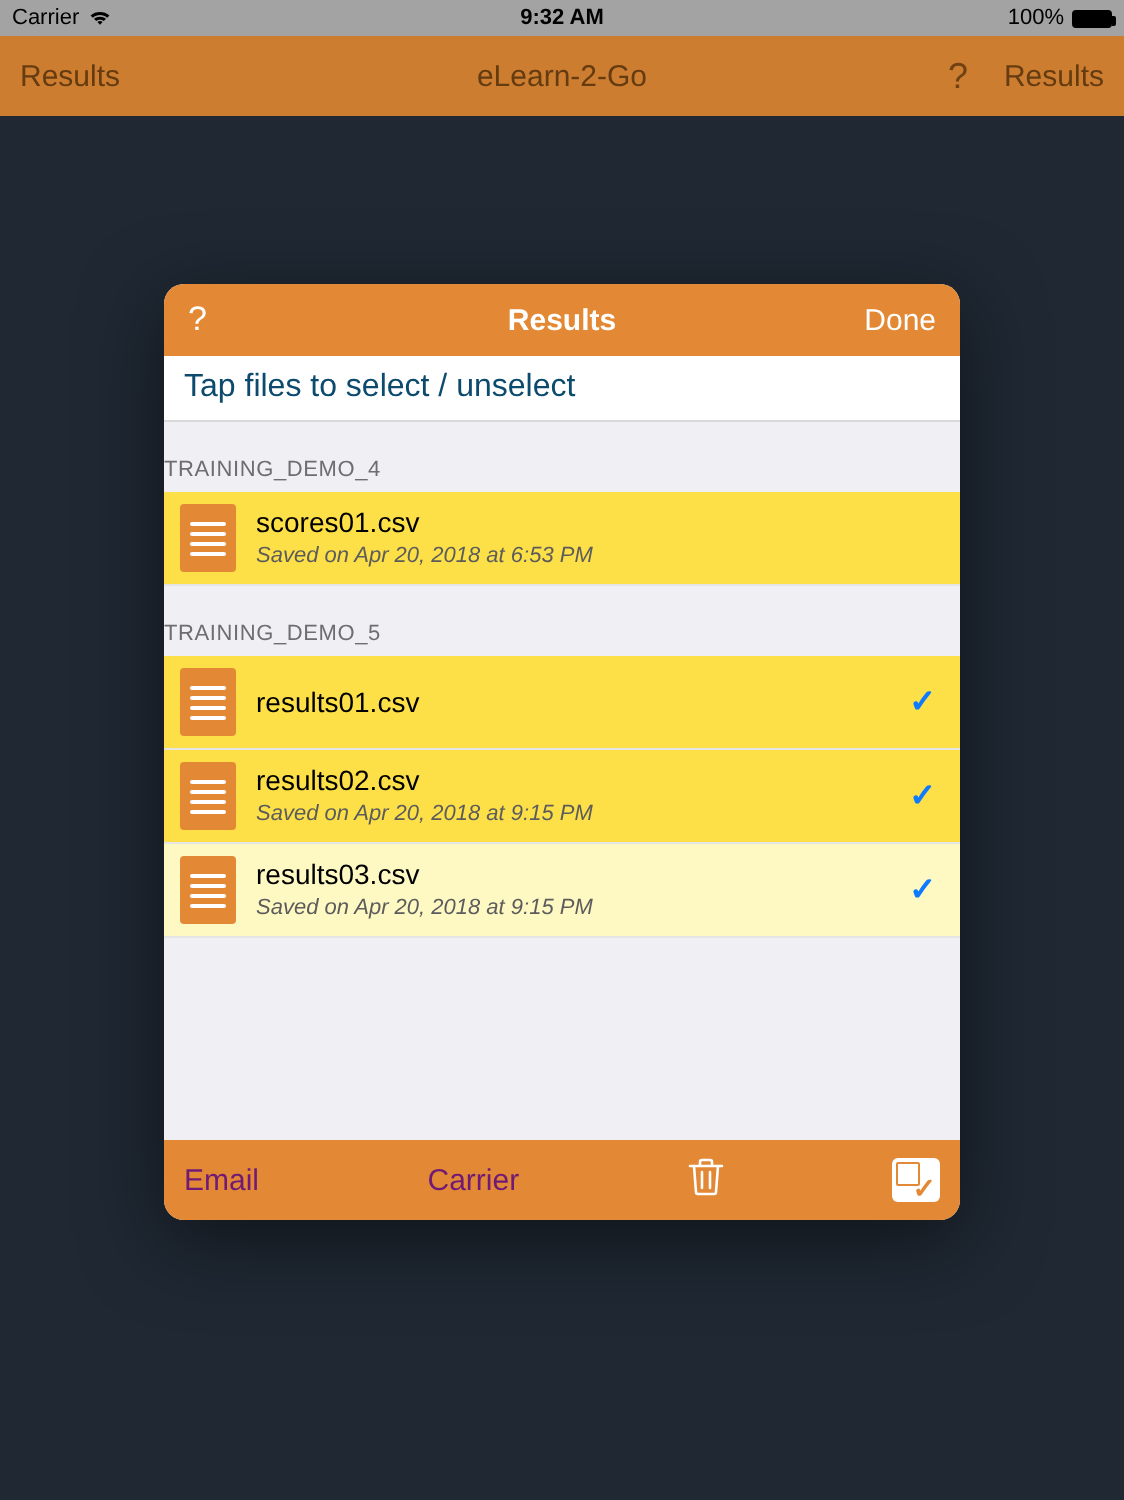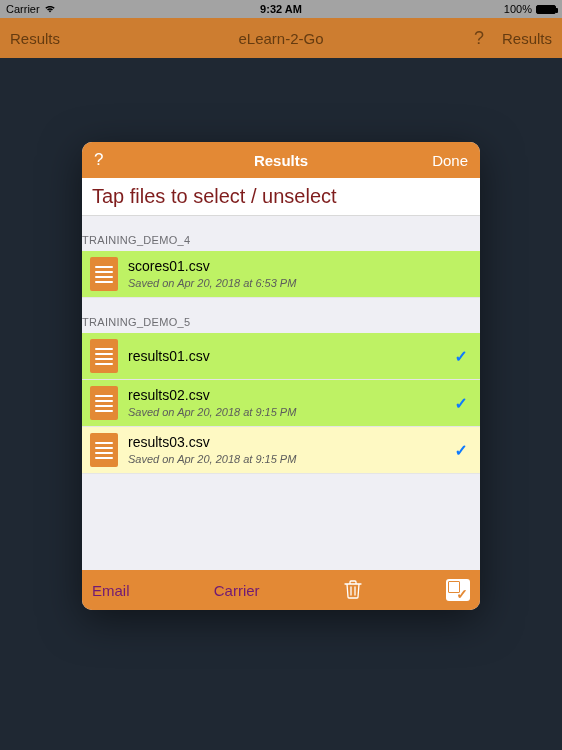--- a/index.html
+++ b/index.html
@@ -72,36 +72,36 @@
   .modal-header .mtitle {
     position: absolute; left:50%; transform:translateX(-50%);
     font-size: 15px; font-weight: 600;
   }
   .modal-header .mhelp { font-size: 17px; color:#fff; }
   .modal-header .mdone { font-size: 15px; }
 
   .instruction {
     background: #fff;
     padding: 7px 10px;
-    font-size: 20px;
-    color: #7f1d1d;
+    font-size: 16px;
+    color: #0c4a6e;
     border-bottom: 1px solid #d9d9d9;
   }
 
   .list { flex: 1; overflow-y: hidden; background:#efeff4; }
 
   .section-header {
     font-size: 11px;
     color: #6d6d72;
     padding: 18px 12px 5px 0;
     letter-spacing: .3px;
   }
 
   .row {
-    background: #bef264;
+    background: #fde047;
     display: flex;
     align-items: center;
     padding: 6px 12px 6px 8px;
     border-bottom: 1px solid #e5e5e5;
     position: relative;
     min-height: 46px;
   }
   .row.highlight { background: #fef9c3; }
   .row .file-icon {
     width: 28px; height: 34px;

